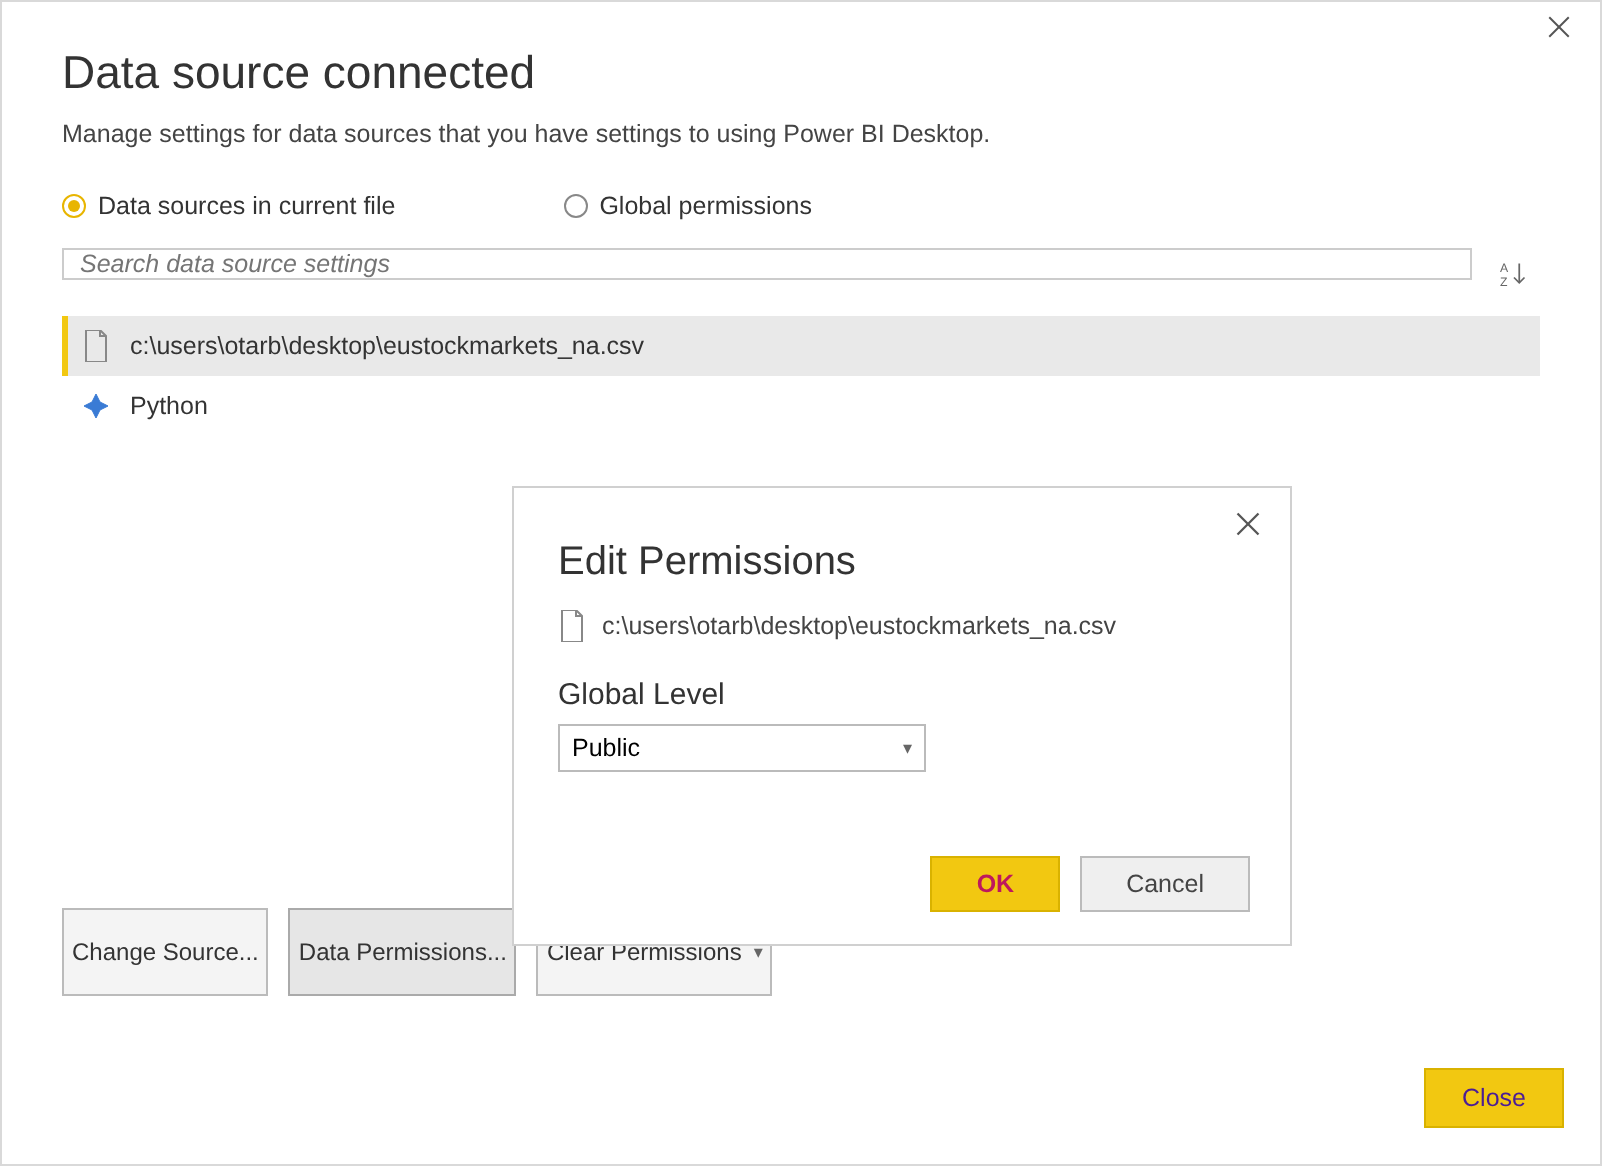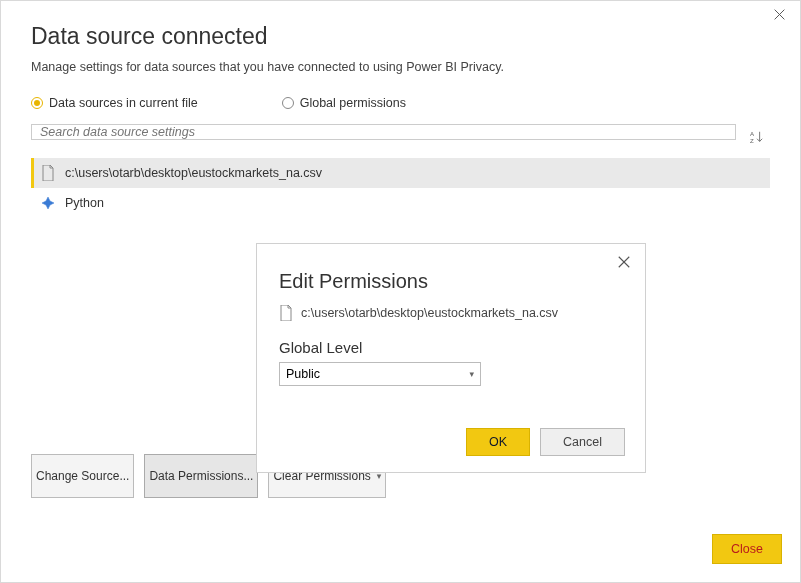--- a/index.html
+++ b/index.html
@@ -103,21 +103,21 @@
     color:#333;
     cursor:pointer;
     display:flex;align-items:center;
   }
   .btn.active{ background:#e6e6e6; border-color:#aaa;}
   .btn .caret { margin-left:6px; font-size:9px; color:#666;}
   .close-row {
     position:absolute; right:18px; bottom:18px;
   }
   .btn.primary {
-    background:#f2c811; border-color:#d9b200; color:#b91c1c;
+    background:#f2c811; border-color:#d9b200; color:#4c1d95;
     height:30px; padding:0 18px; font-size:12.5px;
   }
 
   
   .modal {
     position:absolute;
     left:255px; top:210px;
     width:390px; height:230px;
     background:#fff;
     border:1px solid #d0d0d0;
@@ -133,54 +133,54 @@
     margin:6px 0 12px 0;
   }
   .modal .file-row {
     display:flex; align-items:center; gap:8px;
     font-size:12.5px; color:#444; margin-bottom:18px;
   }
   .modal .section-label {
     font-size:15px; color:#333; margin-bottom:6px;
   }
   .modal select, .modal .select {
-    width:202px; height:24px;
+    width:184px; height:24px;
     border:1px solid #bbb;
     background:#fff;
     font-size:12.5px;
     padding:0 6px;
     display:flex;align-items:center;justify-content:space-between;
     cursor:pointer;
   }
   .modal-btn-row {
     position:absolute; right:20px; bottom:16px;
     display:flex; gap:10px;
   }
   .mbtn {
     height:28px; padding:0 22px;
     border:1px solid #bbb;
     font-size:12.5px;
     cursor:pointer;
   }
-  .mbtn.ok { background:#f2c811; border-color:#d9b200; color:#0f172a;}
+  .mbtn.ok { background:#f2c811; border-color:#d9b200; color:#be185d;font-weight:bold;}
   .mbtn.cancel { background:#efefef; color:#444;}
 </style>
 </head>
 <body>
 
 <div class="main-close-x">
   <svg viewBox="0 0 16 16" width="13" height="13">
       <line x1="2" y1="2" x2="14" y2="14" stroke="#555" stroke-width="1.2"></line>
       <line x1="14" y1="2" x2="2" y2="14" stroke="#555" stroke-width="1.2"></line>
     </svg>
 </div>
 
 <div class="content">
   <h1>Data source connected</h1>
-  <p class="subtitle">Manage settings for data sources that you have connected to using Power BI Privacy.</p>
+  <p class="subtitle">Manage settings for data sources that you have settings to using Power BI Desktop.</p>
 
   <div class="radio-row">
     <div class="radio-opt selected">
       <span class="radio-outer">
           <span class="radio-inner"></span>
         </span>
       <span>Data sources in current file</span>
     </div>
     <div class="radio-opt">
       <span class="radio-outer"></span>

